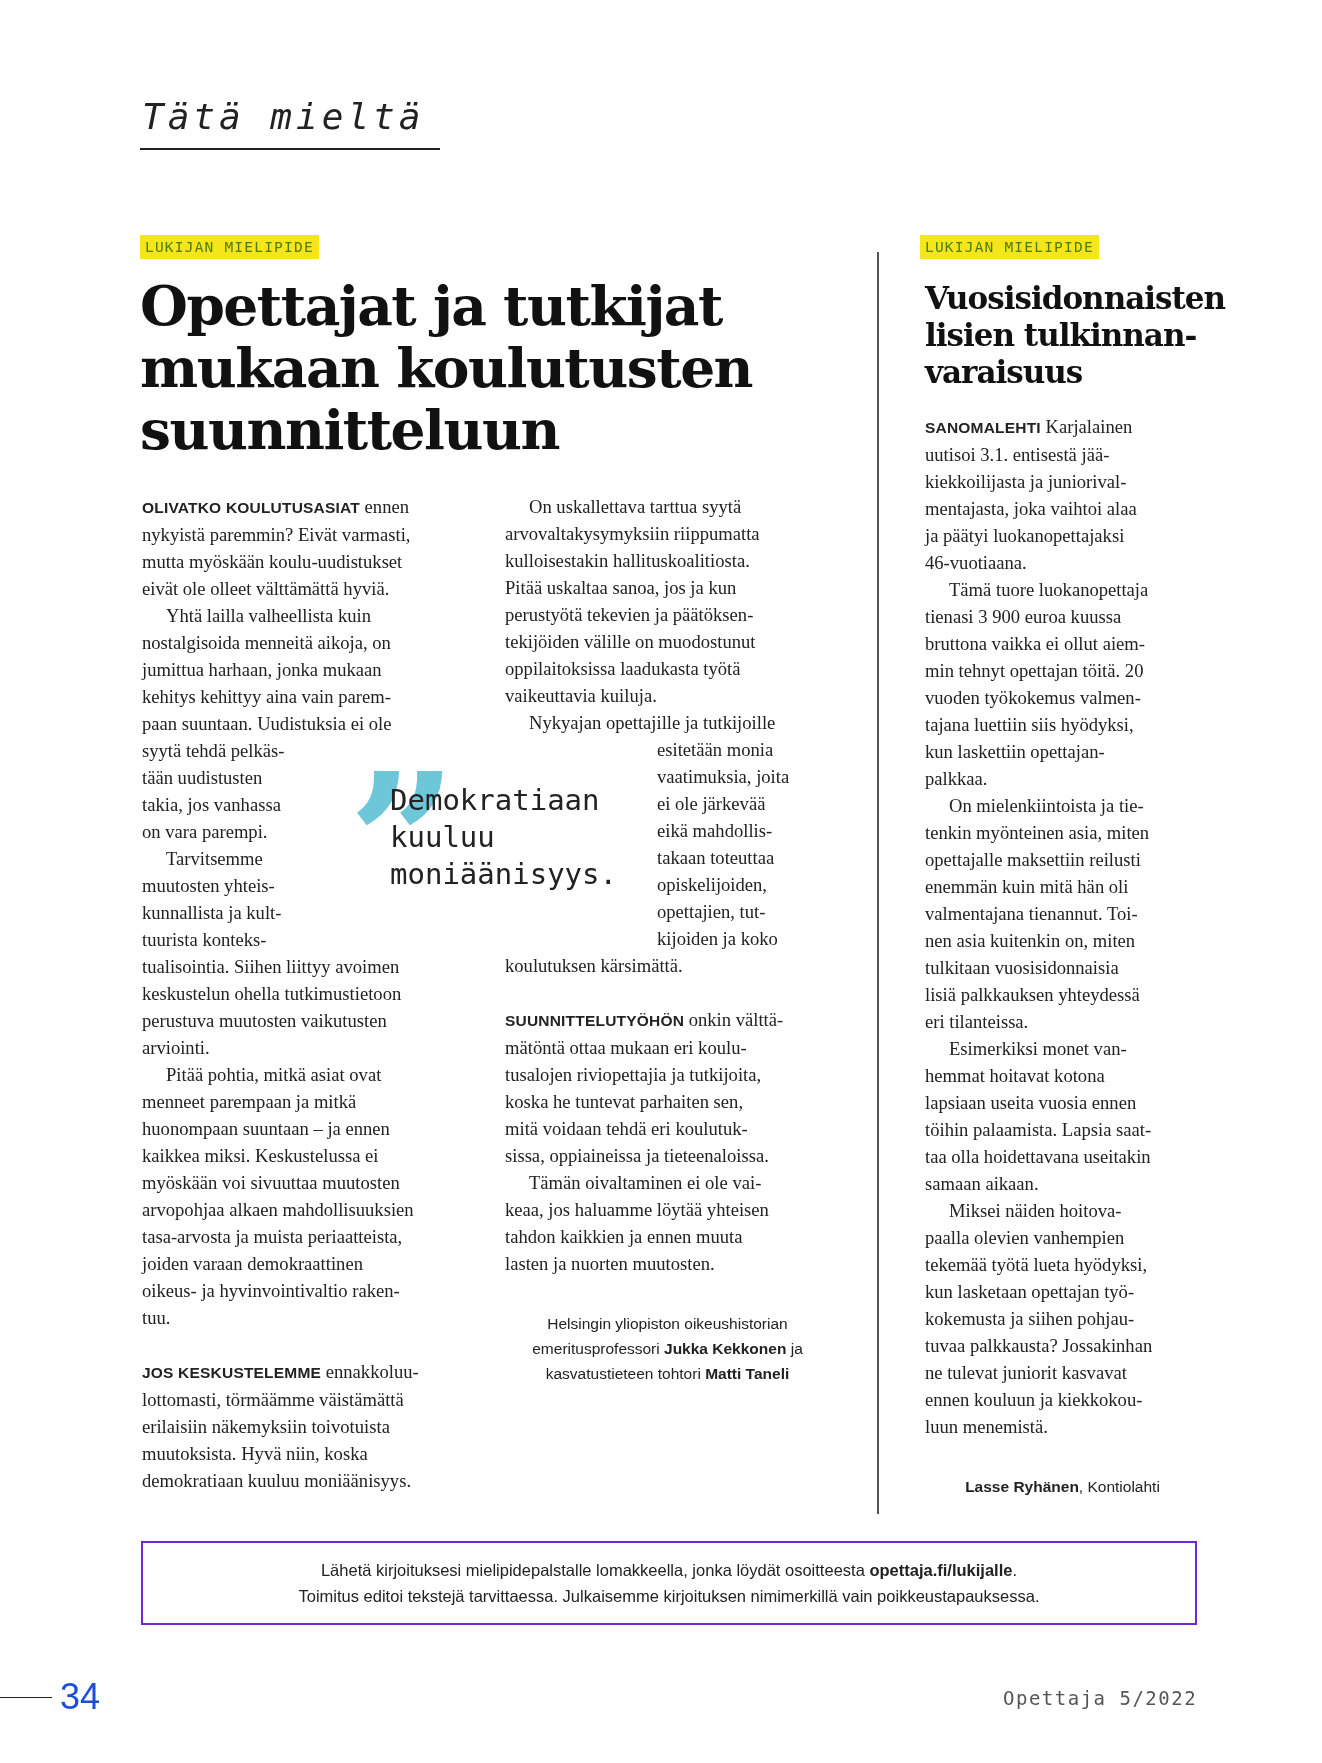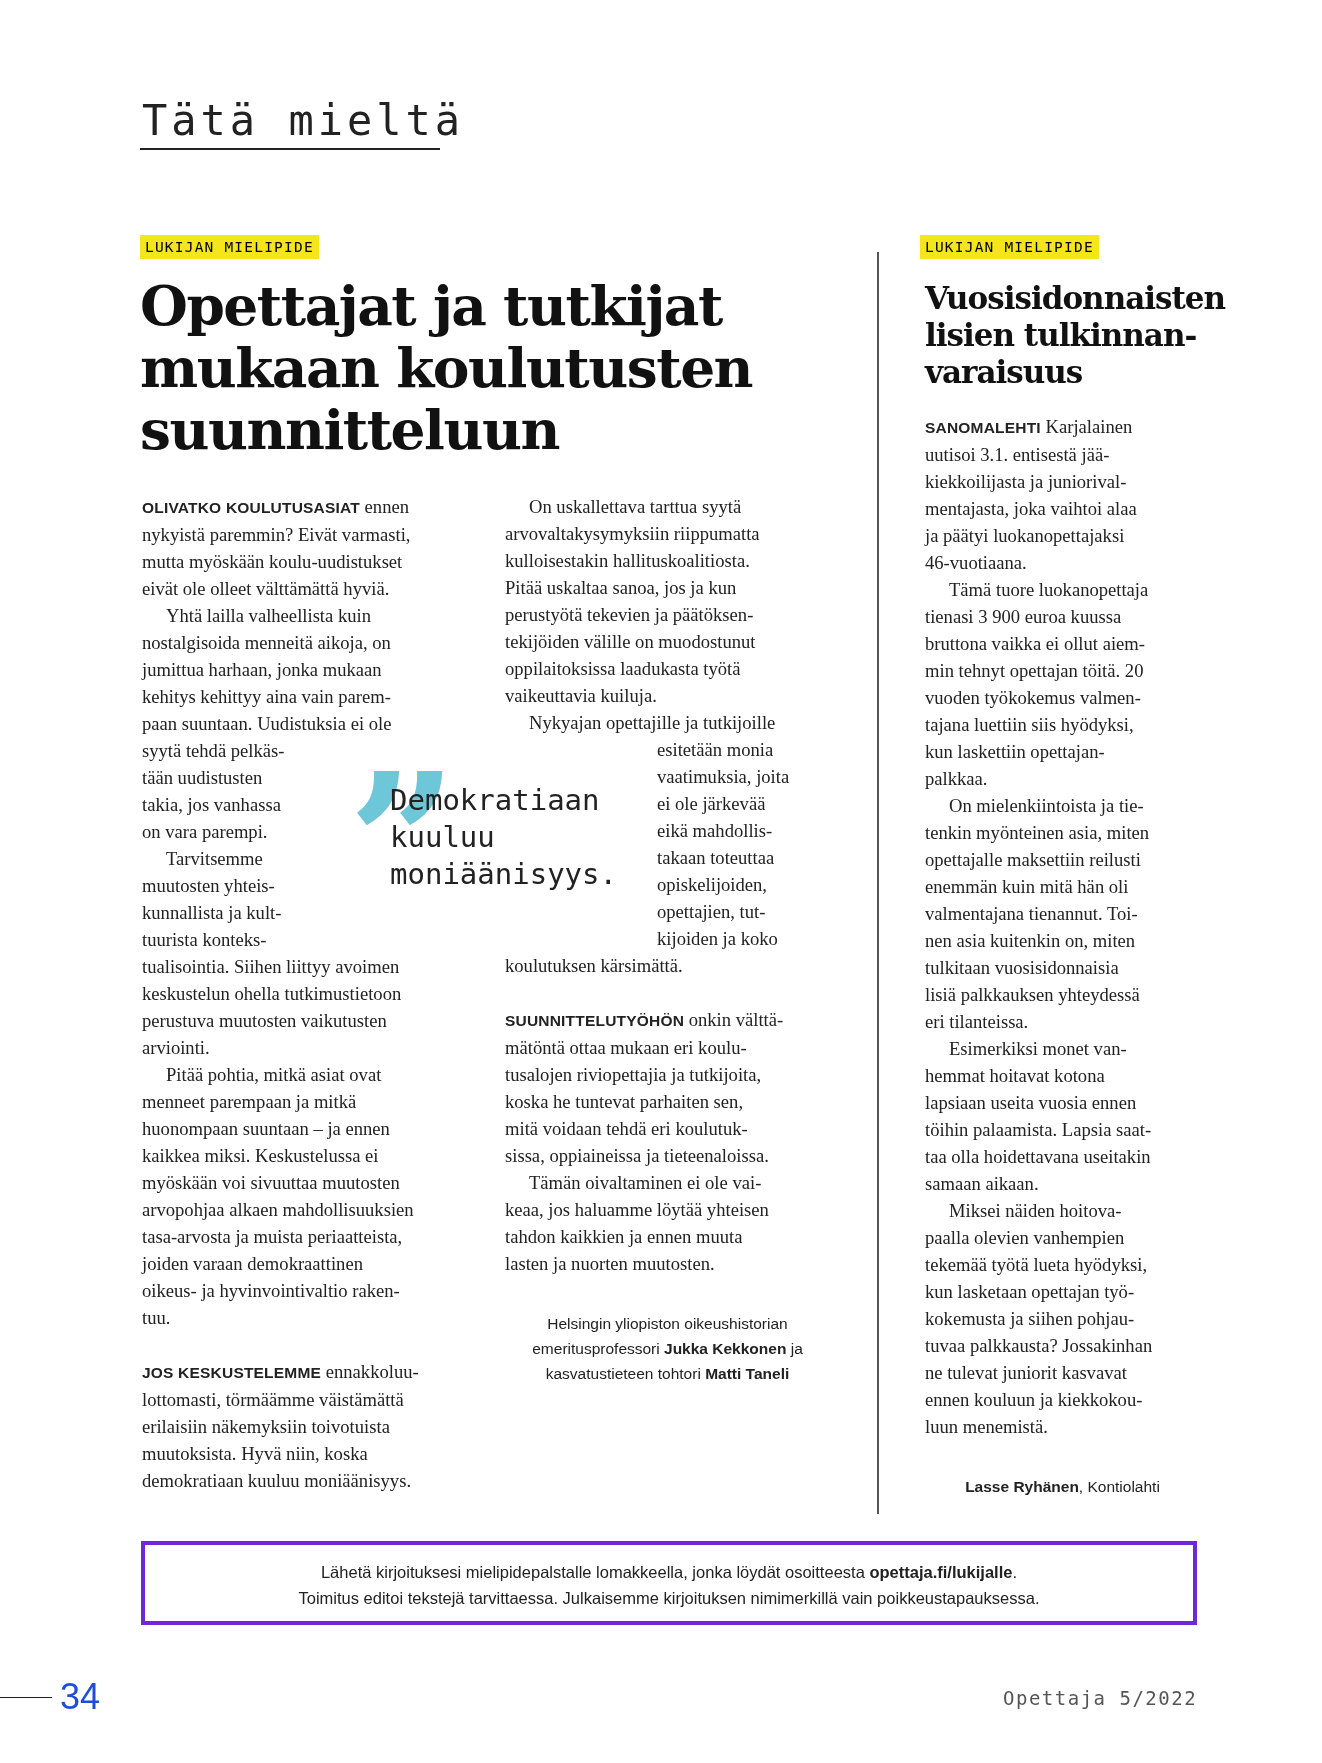--- a/index.html
+++ b/index.html
@@ -1,23 +1,23 @@
 <!DOCTYPE html>
 <html><head>
 <meta charset="utf-8">
 <style>
   html, body { margin: 0; padding: 0; background: #ffffff; }
   body { width: 1322px; height: 1763px; position: relative; overflow: hidden; color: #1a1a1a; }
   .abs { position: absolute; }
   .mono { font-family: "DejaVu Sans Mono", "Liberation Mono", monospace; }
 
-  .section-title { left: 142px; top: 96px; font-size: 42px; letter-spacing: 4px; color: #222; font-weight: 300; }
+  .section-title { left: 142px; top: 96px; font-size: 36px; letter-spacing: 4px; color: #222; font-weight: 300; font-style: italic; }
   .section-rule { left: 140px; top: 148px; width: 300px; height: 2px; background: #222; }
 
-  .tag { background: #f5e51b; font-size: 14.5px; letter-spacing: 1.2px; padding: 3px 5px 3px 5px; color: #000000; line-height: 18px; }
+  .tag { background: #f5e51b; font-size: 14.5px; letter-spacing: 1.2px; padding: 3px 5px 3px 5px; color: #4d7c0f; line-height: 18px; }
 
   .headline { font-family: "DejaVu Serif", "Liberation Serif", serif; font-weight: 700; color: #111; letter-spacing: -1.5px; }
   .h-main { left: 140px; top: 275px; font-size: 55px; line-height: 62px; width: 720px; }
   .h-side { left: 925px; top: 280px; font-size: 31px; line-height: 37px; width: 290px; letter-spacing: -1px; }
 
   .col { font-family: "Liberation Serif", "DejaVu Serif", serif; font-size: 18.6px; line-height: 27px; color: #222; }
   .lead { font-family: "Liberation Sans", "DejaVu Sans", sans-serif; font-weight: 700; font-size: 15.5px; letter-spacing: 0.2px; }
   .gap { height: 27px; }
 
   .col1 { left: 142px; top: 493px; width: 345px; }
@@ -26,21 +26,21 @@
 
   .line { display: block; white-space: nowrap; }
   .sig { font-family: "Liberation Sans", "DejaVu Sans", sans-serif; font-size: 15.5px; line-height: 25px; text-align: center; color: #222; }
   .sig b { font-weight: 700; }
 
   .divider { left: 877px; top: 252px; width: 2px; height: 1262px; background: #555; }
 
   .quote-mark { left: 348px; top: 748px; font-size: 190px; line-height: 190px; color: #6ec6d9; font-family: "DejaVu Serif", serif; font-weight: 700; }
   .quote-text { left: 390px; top: 782px; font-size: 29px; line-height: 37px; color: #222; }
 
-  .info-box { left: 141px; top: 1541px; width: 1056px; height: 84px; border: 4px solid #6d28d9; box-sizing: border-box; text-align: center; }
+  .info-box { left: 141px; top: 1541px; width: 1056px; height: 84px; border: 2px solid #6d28d9; box-sizing: border-box; text-align: center; }
   .info-box .l1, .info-box .l2 { font-family: "Liberation Sans", "DejaVu Sans", sans-serif; font-size: 16.5px; color: #222; line-height: 26px; }
   .info-box .l1 { margin-top: 14px; }
 
   .footer-rule { left: 0; top: 1697px; width: 52px; height: 1px; background: #222; }
   .page-num { left: 60px; top: 1676px; font-size: 36px; color: #1d4ed8; font-family: "Liberation Sans", "DejaVu Sans", sans-serif; font-weight: 300; }
   .mag { left: 1003px; top: 1687px; font-size: 19px; color: #555; letter-spacing: 1.5px; }
 </style>
 </head>
 <body>
 

